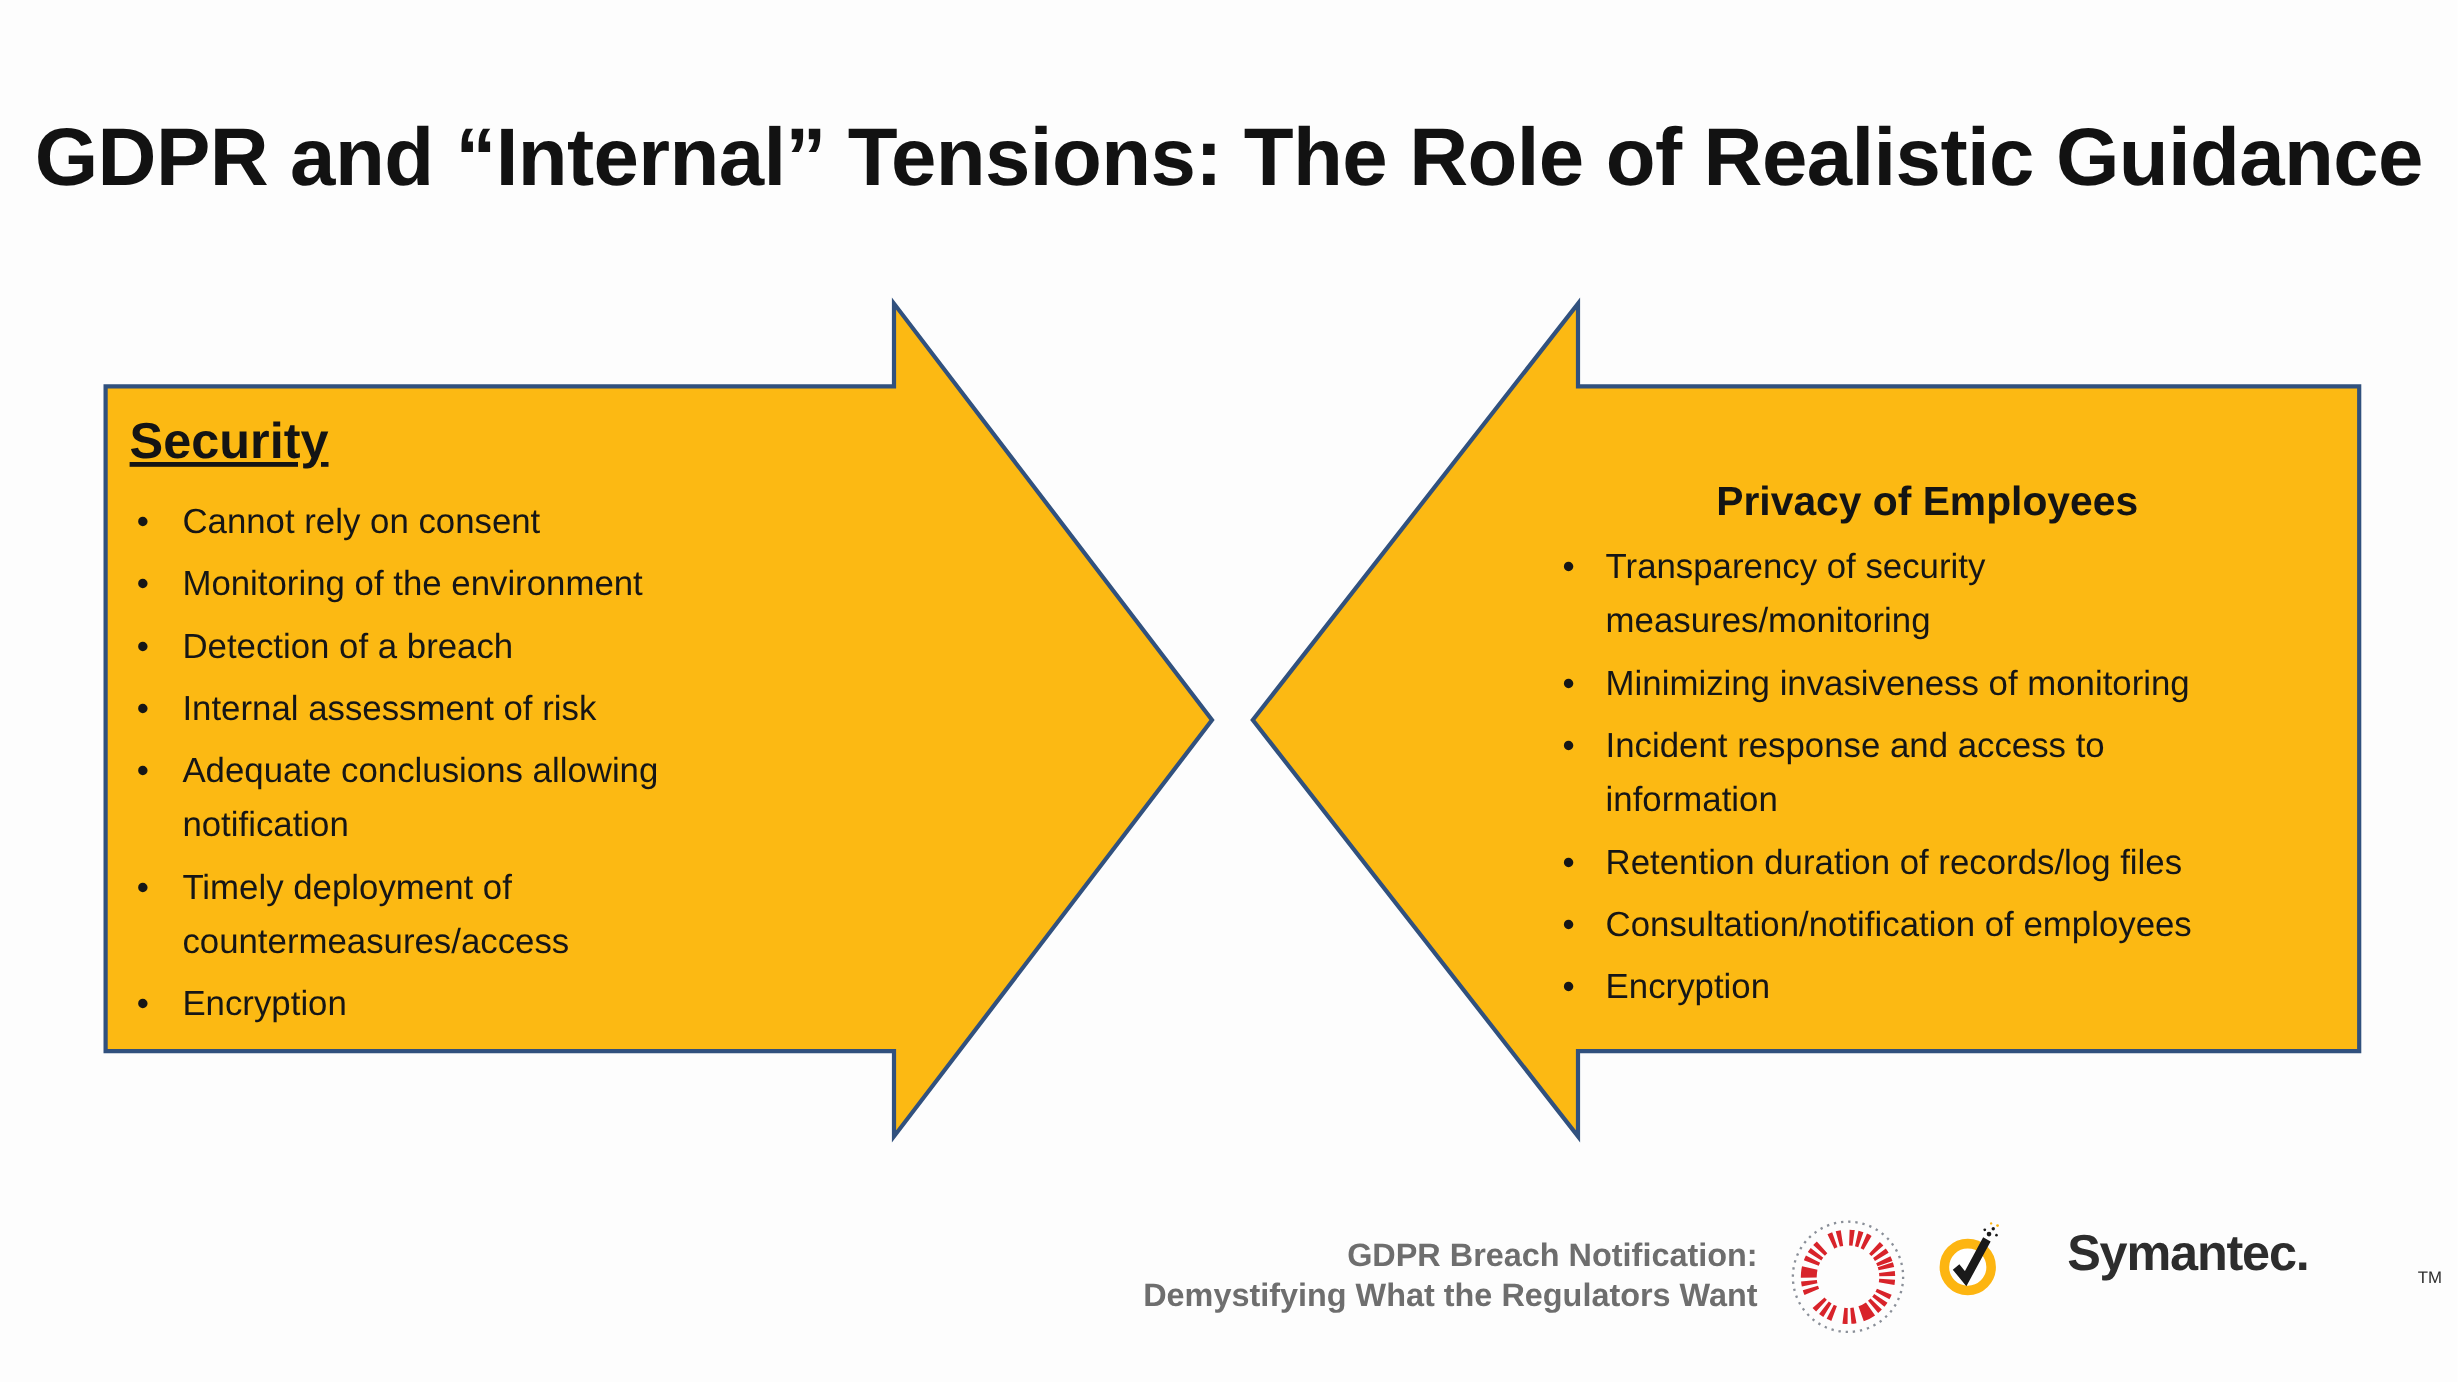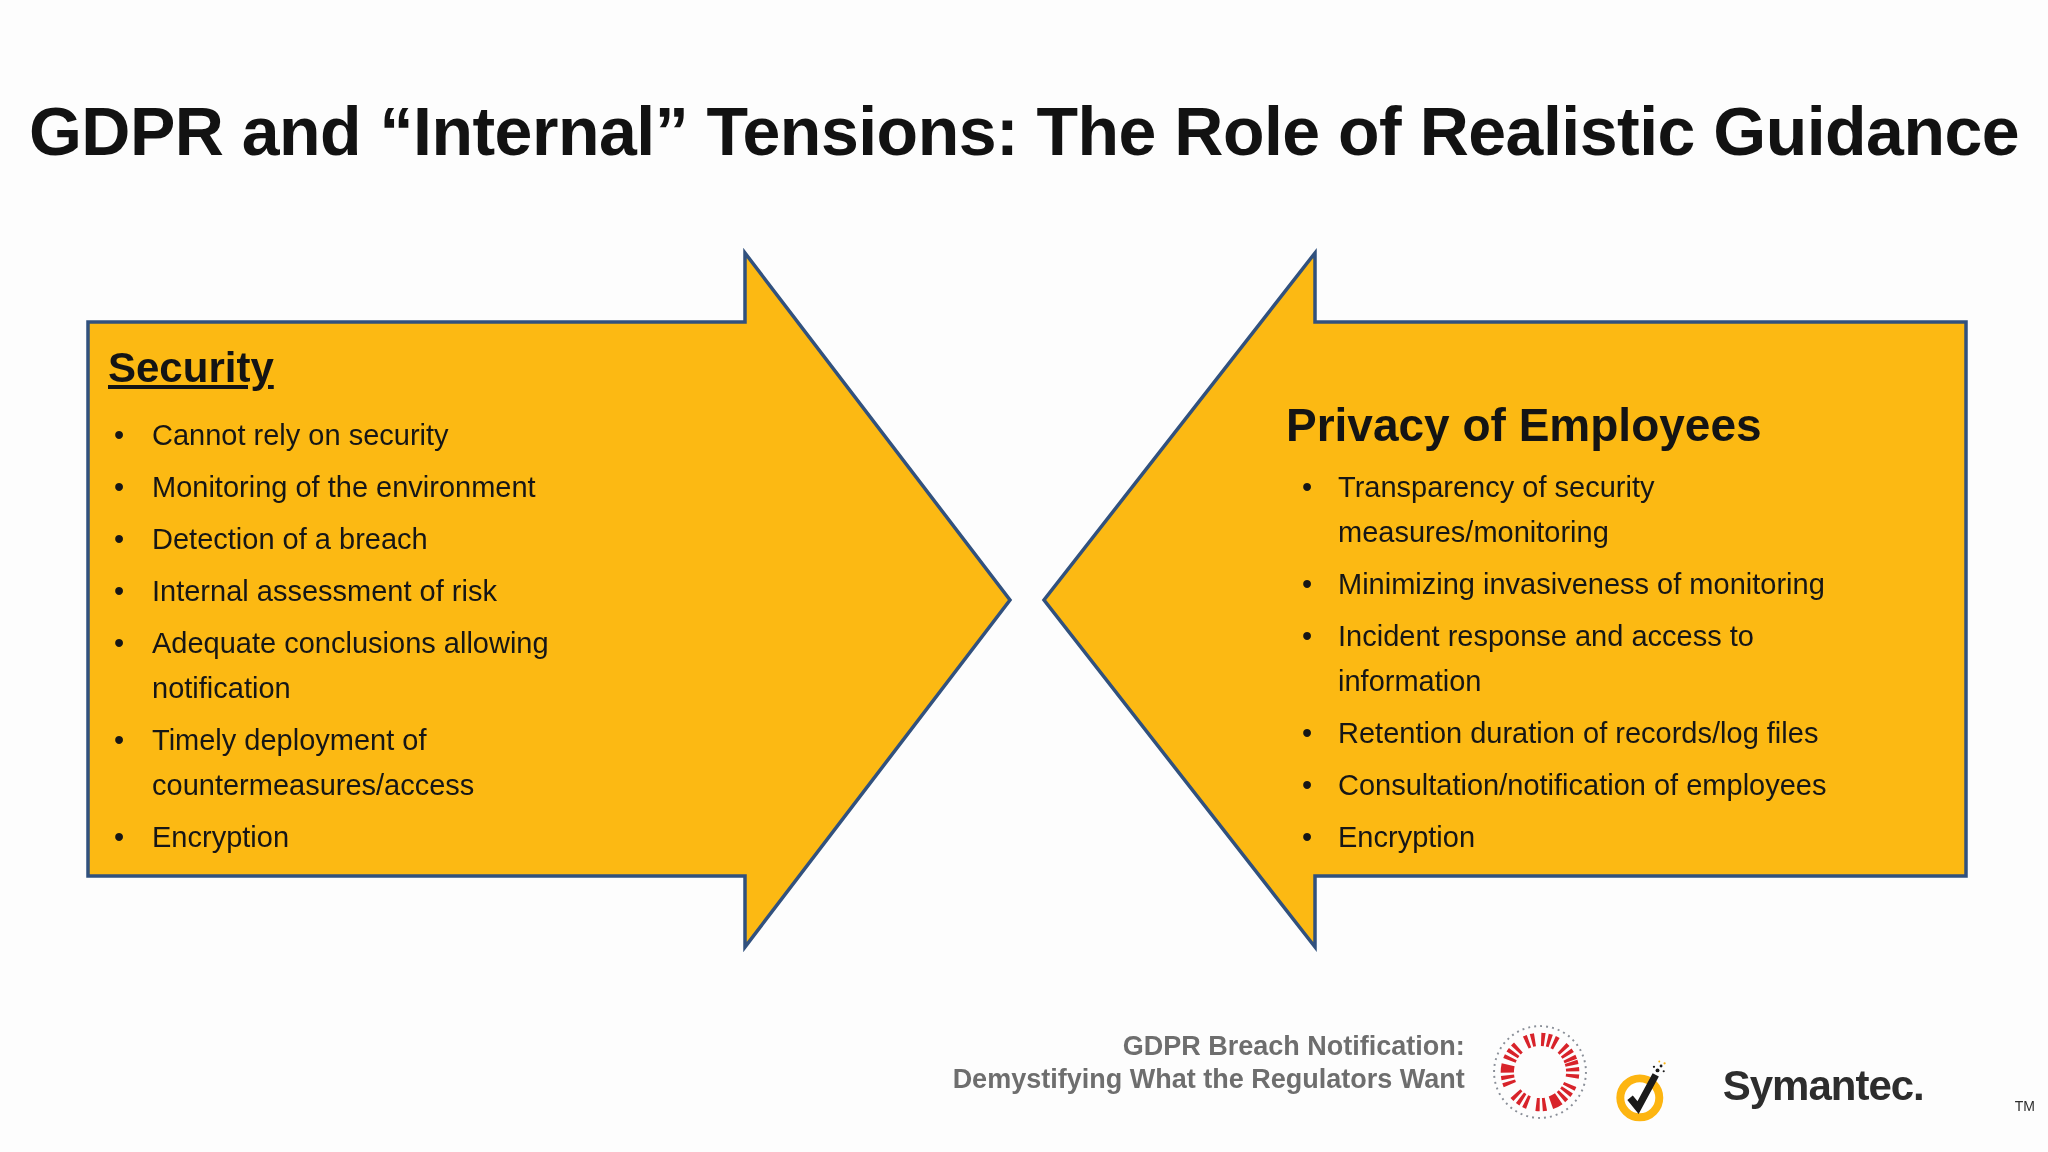--- a/index.html
+++ b/index.html
@@ -38,21 +38,21 @@
   .arrow-text { position: absolute; z-index: 2; }
   .arrow-text.left  { left: 108px;  top: 345px; width: 510px; }
   .arrow-text.right { left: 1286px; top: 400px; width: 640px; }
 
   .arrow-heading {
     font-weight: bold;
     color: #141414;
     line-height: 1.1;
   }
   .arrow-text.left  .arrow-heading { font-size: 42px; margin: 0 0 22px 0; text-decoration: underline; }
-  .arrow-text.right .arrow-heading { font-size: 46px; margin: 0 0 14px 0; }
+  .arrow-text.right .arrow-heading { font-size: 34px; margin: 0 0 14px 0; text-align: center; }
 
   ul.bullets {
     list-style: none;
     margin: 0;
     padding: 0;
     font-size: 29px;
     color: #161616;
   }
   ul.bullets li {
     position: relative;
@@ -72,21 +72,21 @@
   .arrow-text.right ul.bullets { width: 588px; }
   .arrow-text.left  ul.bullets { width: 500px; }
 
   
   .footer {
     position: absolute;
     top: 1008px;
     right: 13px;
     height: 120px;
     display: flex;
-    align-items: flex-end;
+    align-items: flex-start;
     gap: 22px;
     z-index: 2;
   }
   .footer-caption {
     text-align: right;
     font-size: 27px;
     font-weight: bold;
     color: #6e6e6e;
     line-height: 1.22;
     align-self: flex-start;
@@ -121,21 +121,21 @@
 
   <svg class="shapes" viewBox="0 0 2048 1152">
     <polygon class="arrow-poly" points="88,322 745,322 745,253 1010,600 745,947 745,876 88,876" stroke-width="3.5" stroke-linejoin="miter" fill="#FCB913" stroke="#31517E"></polygon>
     <polygon class="arrow-poly" points="1966,322 1315,322 1315,253 1044,600 1315,947 1315,876 1966,876" stroke-width="3.5" stroke-linejoin="miter" fill="#FCB913" stroke="#31517E"></polygon>
   </svg>
 
   <div class="arrow-text left">
     <div class="arrow-heading">Security</div>
     <ul class="bullets">
 
-    <li>Cannot rely on security</li>
+    <li>Cannot rely on consent</li>
         <li>Monitoring of the environment</li>
         <li>Detection of a breach</li>
         <li>Internal assessment of risk</li>
         <li>Adequate conclusions allowing notification</li>
         <li>Timely deployment of countermeasures/access</li>
         <li>Encryption</li>
       </ul>
   </div>
 
   <div class="arrow-text right">

